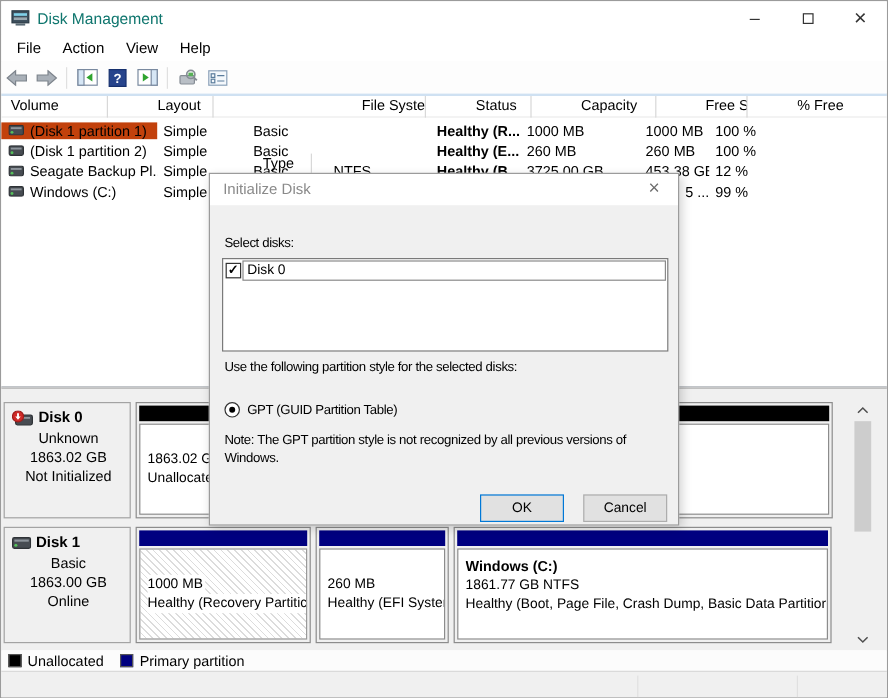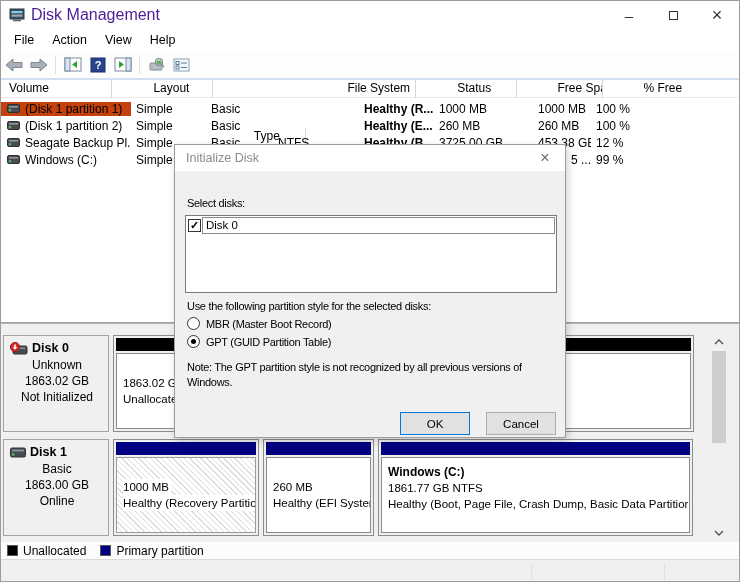--- a/index.html
+++ b/index.html
@@ -3,21 +3,21 @@
 <meta charset="utf-8">
 <style>
   * { margin:0; padding:0; box-sizing:border-box; }
   html,body { width:740px; height:582px; }
   body { font-family:"Liberation Sans", sans-serif; font-size:12px; color:#000; background:#fff; }
   #window { position:relative; width:740px; height:582px; background:#fff; overflow:hidden; border:1px solid #9b9b9b; }
 
   
   #titlebar { position:absolute; left:0; top:0; width:740px; height:28px; background:#fff; display:flex; align-items:center; }
   #title-icon { margin:0 6px 0 8px; width:16px; height:14px; }
-  #title-text { color:#4c1d95; font-size:16px;text-align:right; }
+  #title-text { color:#0f766e; font-size:13px;text-align:right; }
   #win-controls { position:absolute; right:2px; top:0; height:28px; display:flex; }
   .win-ctl { width:44px; height:28px; display:flex; align-items:center; justify-content:center; color:#333; font-size:15px; cursor:default; }
   #maximize-box { width:9px; height:9px; border:1px solid #333; display:inline-block; }
 
   
   #menubar { position:absolute; left:0; top:28px; width:740px; height:22px; background:#fff; display:flex; align-items:center; padding-left:4px; }
   .menu-item { padding:2px 9px; font-size:12.5px; }
 
   
   #toolbar { position:absolute; left:0; top:50px; width:740px; height:27px; background:#fdfdfd; display:flex; align-items:center; }
@@ -176,20 +176,21 @@
   </div>
   <div id="toolbar-underline"></div>
 
   <div id="volume-pane">
     <div id="vol-header">
       <div class="hdr-cell hc-volume">Volume</div>
       <div class="hdr-cell hc-layout">Layout</div>
       <div class="hdr-cell hc-type">Type</div>
       <div class="hdr-cell hc-fs">File System</div>
       <div class="hdr-cell hc-status">Status</div>
+      <div class="hdr-cell hc-capacity">Capacity</div>
       <div class="hdr-cell hc-free">Free Spa...</div>
       <div class="hdr-cell hc-pct">% Free</div>
     </div>
     <div id="vol-rows">
       <div class="vol-row">
         <div class="cell c-volume">
             <svg width="13" height="9" viewBox="0 0 13 9">
               <rect x="0.5" y="0.5" width="12" height="8" rx="1.5" fill="#474c52" stroke="#2e3236"></rect>
               <rect x="2" y="2" width="9" height="1.6" fill="#8d949b"></rect>
               <circle cx="3" cy="6.3" r="1.2" fill="#55c05a"></circle>
@@ -355,24 +356,20 @@
       <div id="dlg-close">×</div>
     </div>
     <div id="dlg-select-label" class="dlg-text">Select disks:</div>
     <div id="dlg-listbox">
       <div id="dlg-disk-item">
         <div id="dlg-checkbox">✓</div>
         <div id="dlg-item-label">Disk 0</div>
       </div>
     </div>
     <div id="dlg-style-label" class="dlg-text">Use the following partition style for the selected disks:</div>
-    <div class="radio-row" id="radio-mbr-row">
-      <span class="radio-circle"></span>
-      <span class="dlg-text">MBR (Master Boot Record)</span>
-    </div>
     <div class="radio-row" id="radio-gpt-row">
       <span class="radio-circle radio-on"></span>
       <span class="dlg-text">GPT (GUID Partition Table)</span>
     </div>
     <div id="dlg-note" class="dlg-text">Note: The GPT partition style is not recognized by all previous versions of Windows.</div>
     <div class="dlg-btn" id="btn-ok">OK</div>
     <div class="dlg-btn" id="btn-cancel">Cancel</div>
   </div>
 
 </div>

